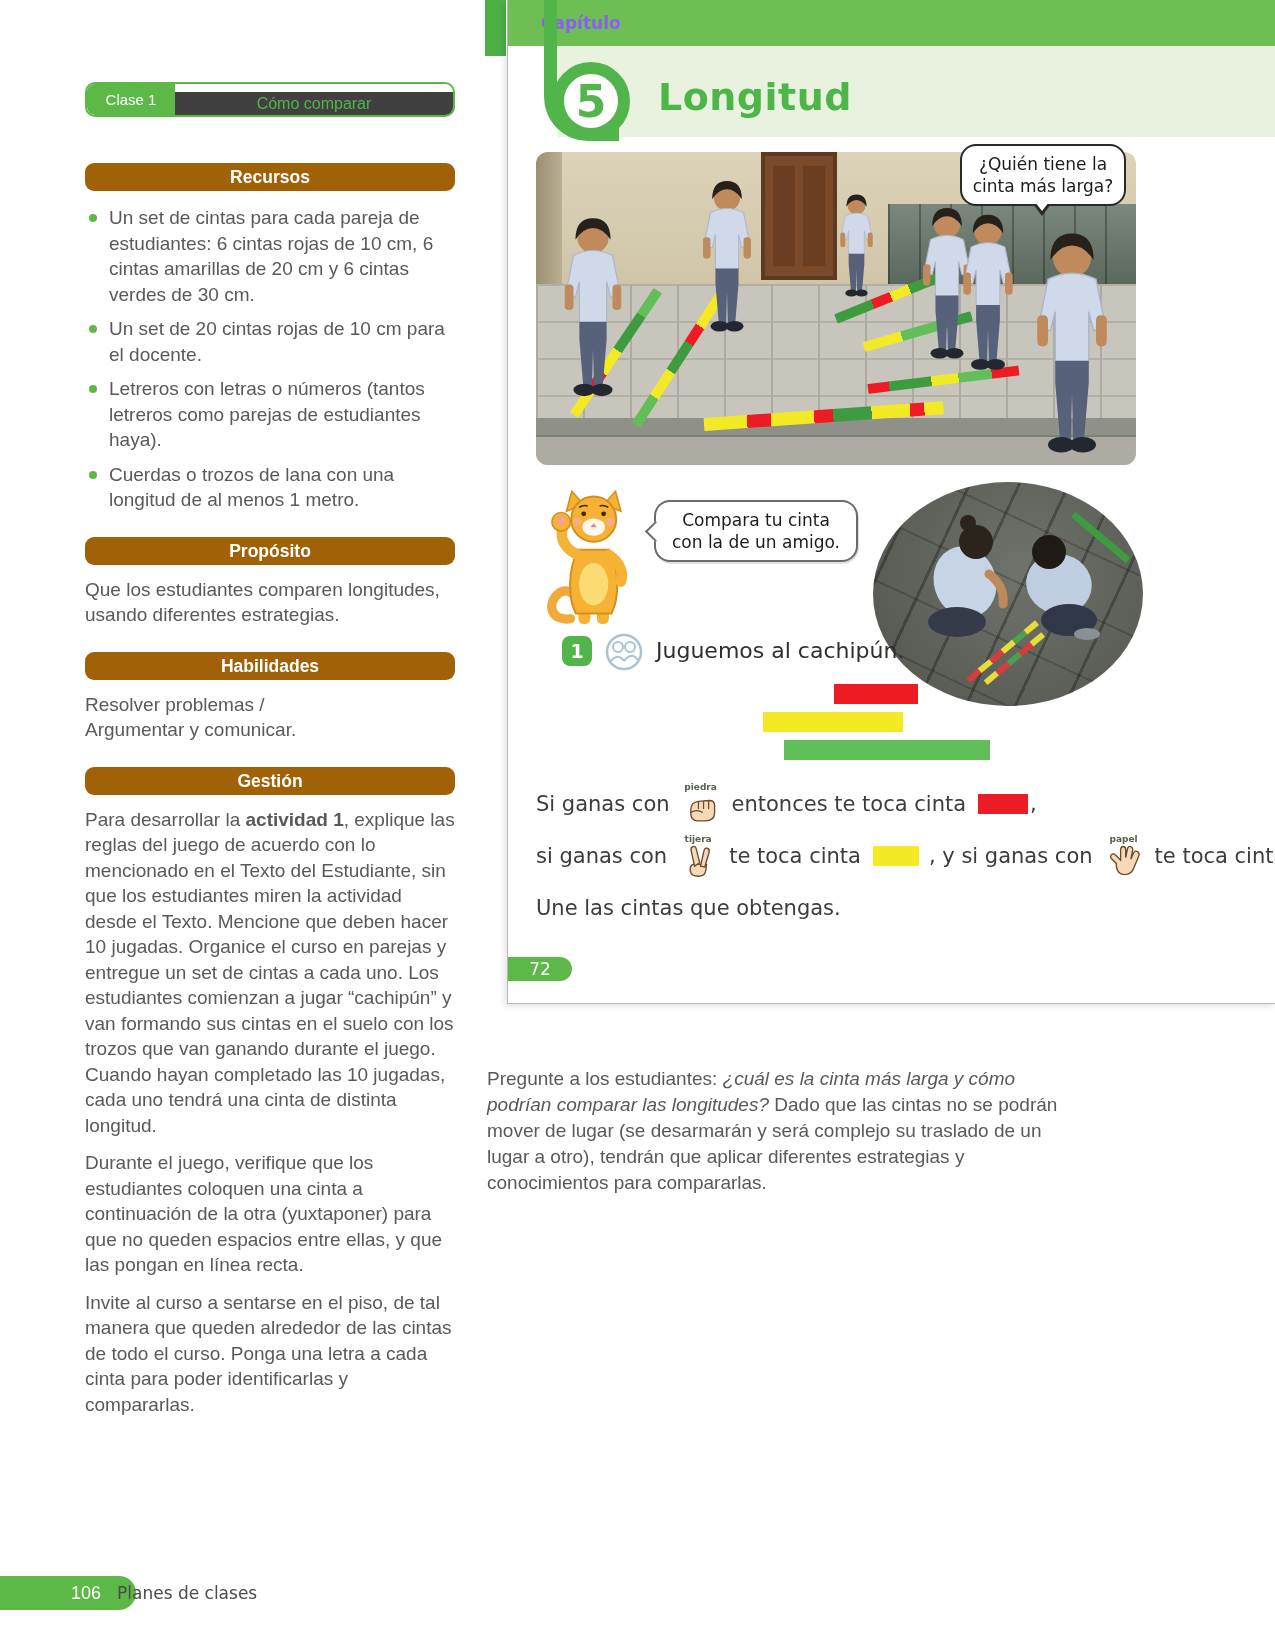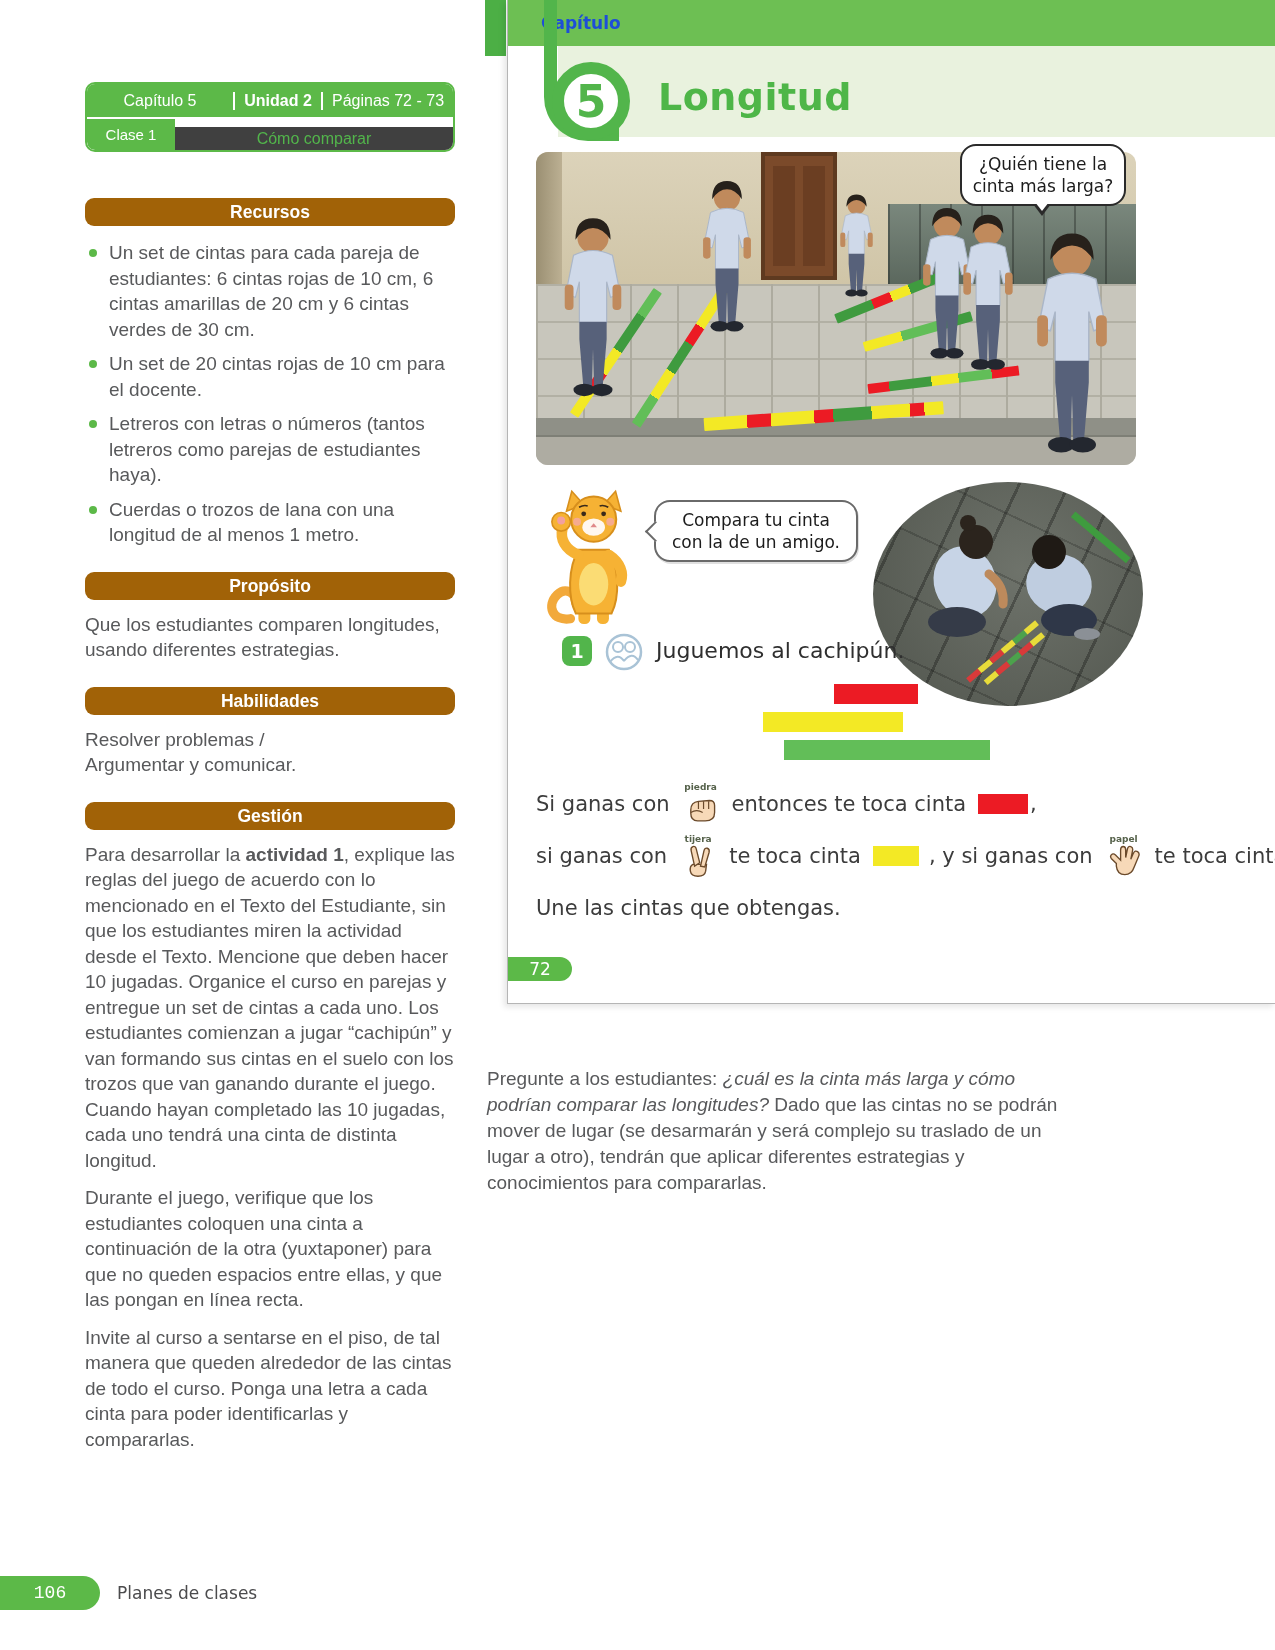--- a/index.html
+++ b/index.html
@@ -28,21 +28,21 @@
   ul.bullets li{position:relative;padding-left:24px;font-size:19px;line-height:25.5px;margin-bottom:9px;}
   ul.bullets li::before{content:"";position:absolute;left:4px;top:9px;width:8px;height:8px;border-radius:50%;
                         background:#5cb948;}
 
   
   .corner-strip{position:absolute;left:485px;top:0;width:21px;height:56px;background:#4caf45;}
   .student-page{position:absolute;left:507px;top:0;width:768px;height:1003px;background:#fff;
                 border-left:1px solid #b5b5b5;border-bottom:1px solid #b5b5b5;
                 box-shadow:-3px 3px 6px rgba(0,0,0,.10);}
   .sp-topbar{position:absolute;left:0;top:0;width:100%;height:46px;background:#6dbf53;}
-  .sp-chapter-label{position:absolute;left:33px;top:13px;color:#1d4ed8;font-weight:bold;font-size:17px;
+  .sp-chapter-label{position:absolute;left:33px;top:13px;color:#8b5cf6;font-weight:bold;font-size:17px;
                     font-family:"DejaVu Sans",sans-serif;}
   .sp-banner{position:absolute;left:50px;top:46px;right:0;height:91px;background:#e9f2de;}
   .banner-hook{position:absolute;left:36px;top:0;width:62px;height:128px;
                border-left:13px solid #52b54b;border-bottom:13px solid #52b54b;
                border-bottom-left-radius:44px;}
   .badge-circle{position:absolute;left:44px;top:62px;width:78px;height:78px;border-radius:50%;
                 background:#fff;border:12px solid #52b54b;box-sizing:border-box;
                 display:flex;align-items:center;justify-content:center;}
   .badge-circle span{color:#52b54b;font-weight:bold;font-size:44px;font-family:"DejaVu Sans",sans-serif;}
   .sp-title{position:absolute;left:150px;top:64px;color:#4eb648;font-weight:bold;font-size:38px;
@@ -122,36 +122,31 @@
             border-radius:0 12px 12px 0;font-size:17px;display:flex;align-items:center;justify-content:center;
             font-family:"DejaVu Sans",sans-serif;}
 
   
   .bottom-note{position:absolute;left:487px;top:1030px;width:585px;font-size:19px;line-height:26px;color:#58595b;margin-top:36px;}
   .bottom-note i{font-style:italic;}
 
   
   .footer-pill{position:absolute;left:0;top:1576px;width:100px;height:34px;background:#5cb948;
                border-radius:0 17px 17px 0;color:#fff;font-size:18px;display:flex;align-items:center;
-               justify-content:center;font-family:Liberation Mono, monospace;}
+               justify-content:center;font-family:Liberation Sans, sans-serif;padding-left:36px;}
   .footer-label{position:absolute;left:117px;top:1583px;font-size:17px;color:#4b4b4d;
                 font-family:"DejaVu Sans",sans-serif;}
 </style>
 </head>
 <body>
 
 <div class="page">
 
   <aside class="left-col">
     <div class="lesson-box">
-      <div class="lesson-row1">
-        <div class="cell lr-c1">Capítulo 5</div>
-        <div class="cell lr-c2">Unidad 2</div>
-        <div class="cell lr-c3">Páginas 72 - 73</div>
-      </div>
       <div class="lesson-row2">
         <div class="lr-clase">Clase 1</div>
         <div class="lr-topic">Cómo comparar</div>
       </div>
     </div>
 
     <div class="section-bar first">Recursos</div>
     <ul class="bullets">
       <li>Un set de cintas para cada pareja de estudiantes: 6 cintas rojas de 10 cm, 6 cintas amarillas de 20 cm y 6 cintas verdes de 30 cm.</li>
       <li>Un set de 20 cintas rojas de 10 cm para el docente.</li>

